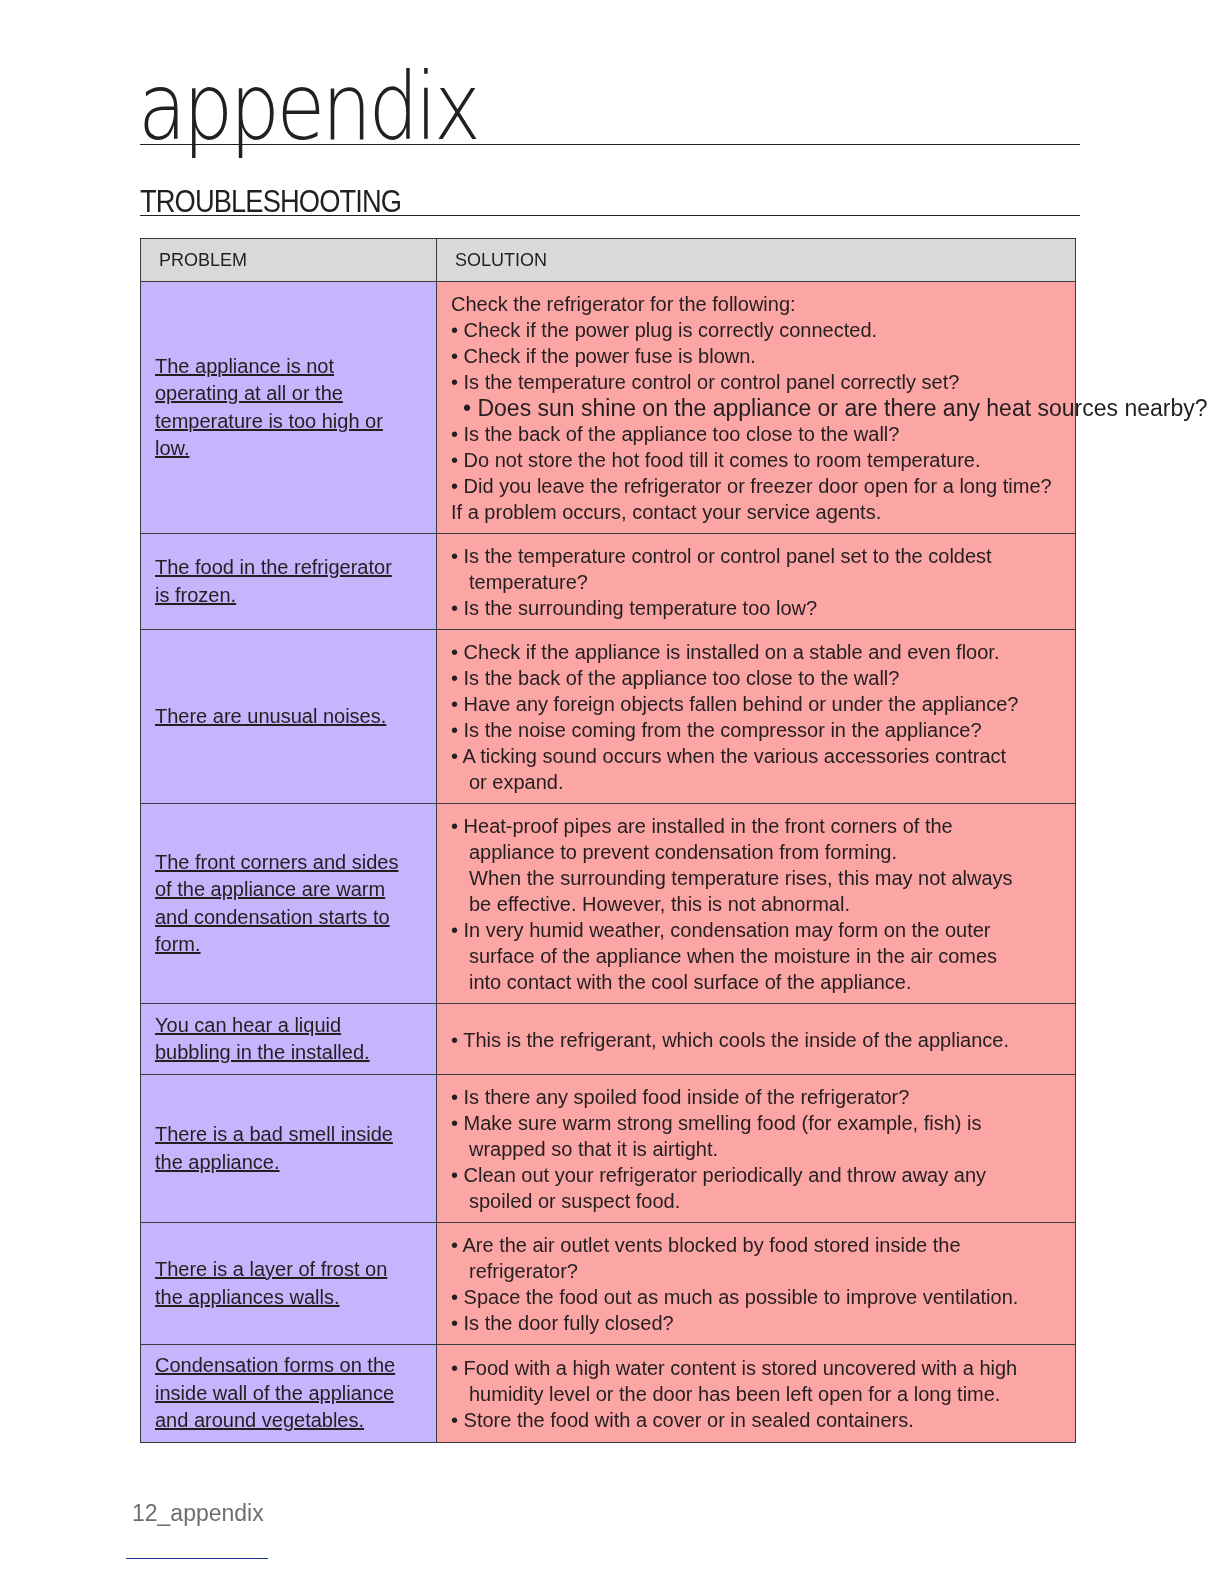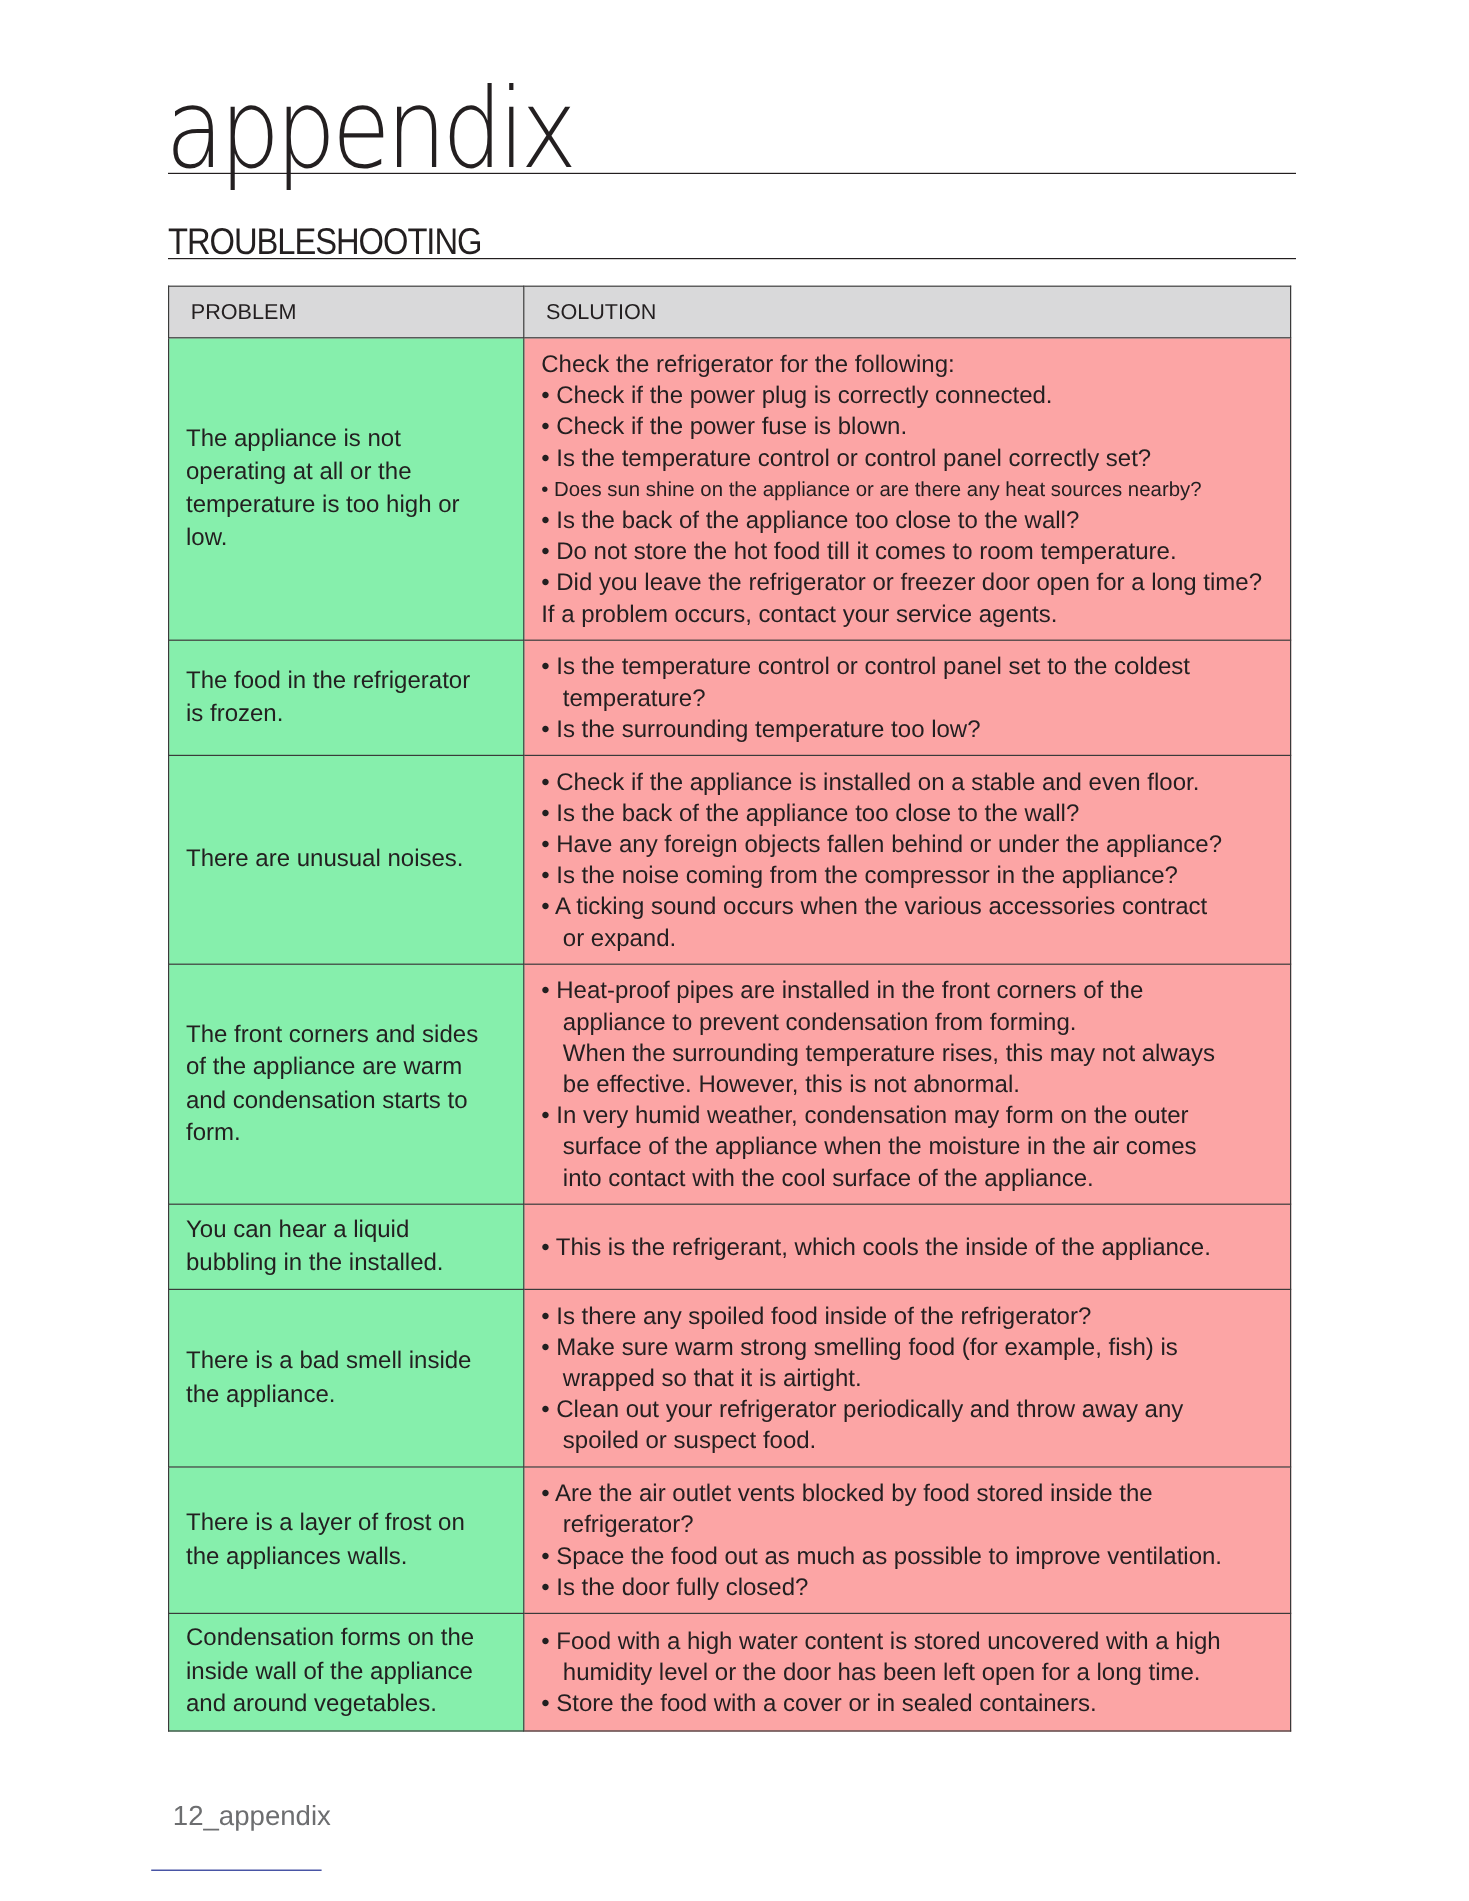--- a/index.html
+++ b/index.html
@@ -17,28 +17,28 @@
          transform: scaleX(0.88); transform-origin: left top; }
   .section-rule { position: absolute; left: 140px; top: 215px; width: 940px; height: 0;
          border-top: 1.5px solid #231f20; }
   table.ts { position: absolute; left: 140px; top: 238px; width: 935px;
          border-collapse: collapse; table-layout: fixed; }
   table.ts th, table.ts td { border: 1.4px solid #3a3a3a; vertical-align: middle; }
   table.ts col.c1 { width: 296px; }
   table.ts col.c2 { width: 639px; }
   table.ts th { background: #d9d9da; height: 42px; text-align: left; font-weight: normal;
          font-size: 18px; padding: 0 0 0 18px; }
-  td.problem { background: #86efac; font-size: 20px; line-height: 27.5px;
-         padding: 0 28px 0 14px; }
+  td.problem { background: #c4b5fd; font-size: 20px; line-height: 27.5px;
+         padding: 0 28px 0 14px; text-decoration: underline; }
   td.solution { background: #fca5a5; font-size: 20px; line-height: 26px;
          padding: 9px 10px 8px 14px; }
   .line { white-space: nowrap; }
   .indent { padding-left: 18px; }
-  .small { font-size: 17px; }
-  .footer { position: absolute; left: 144px; top: 1500px; font-size: 23px; color: #6d6e70; }
+  .small { font-size: 23px; margin-left: 12px; }
+  .footer { position: absolute; left: 132px; top: 1500px; font-size: 23px; color: #6d6e70; }
   .footer-link { position: absolute; left: 126px; top: 1558px; width: 142px;
          border-top: 1.5px solid #1d2c8f; }
 </style>
 </head>
 <body>
 
 <div class="chapter-title">appendix</div>
 <div class="chapter-rule"></div>
 
 <div class="section-title">TROUBLESHOOTING</div>

